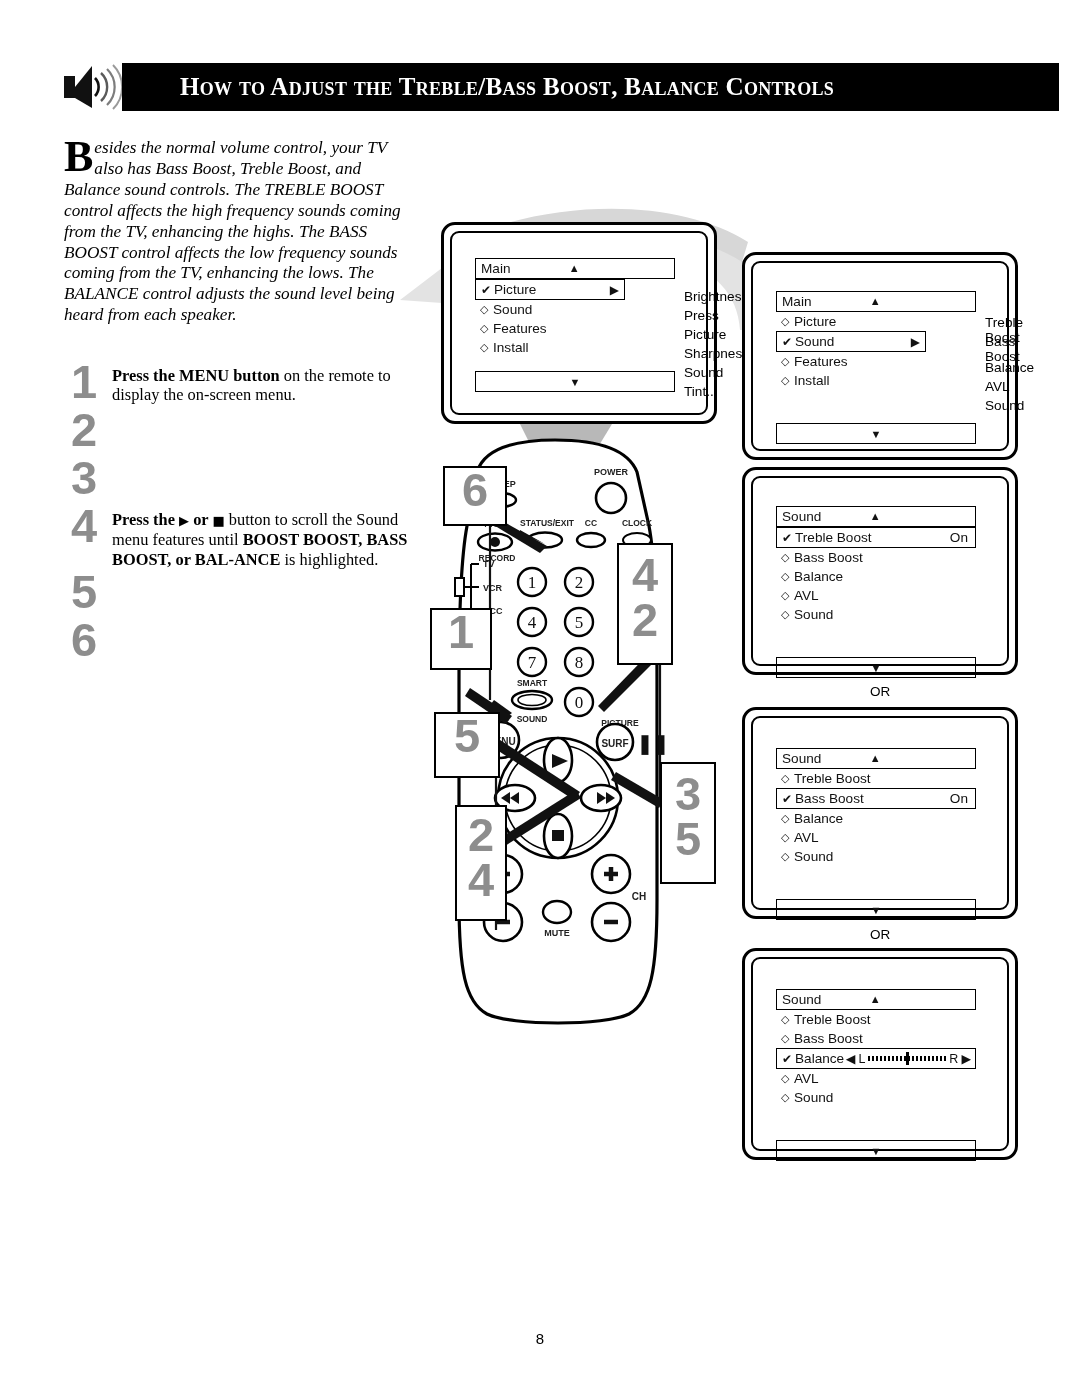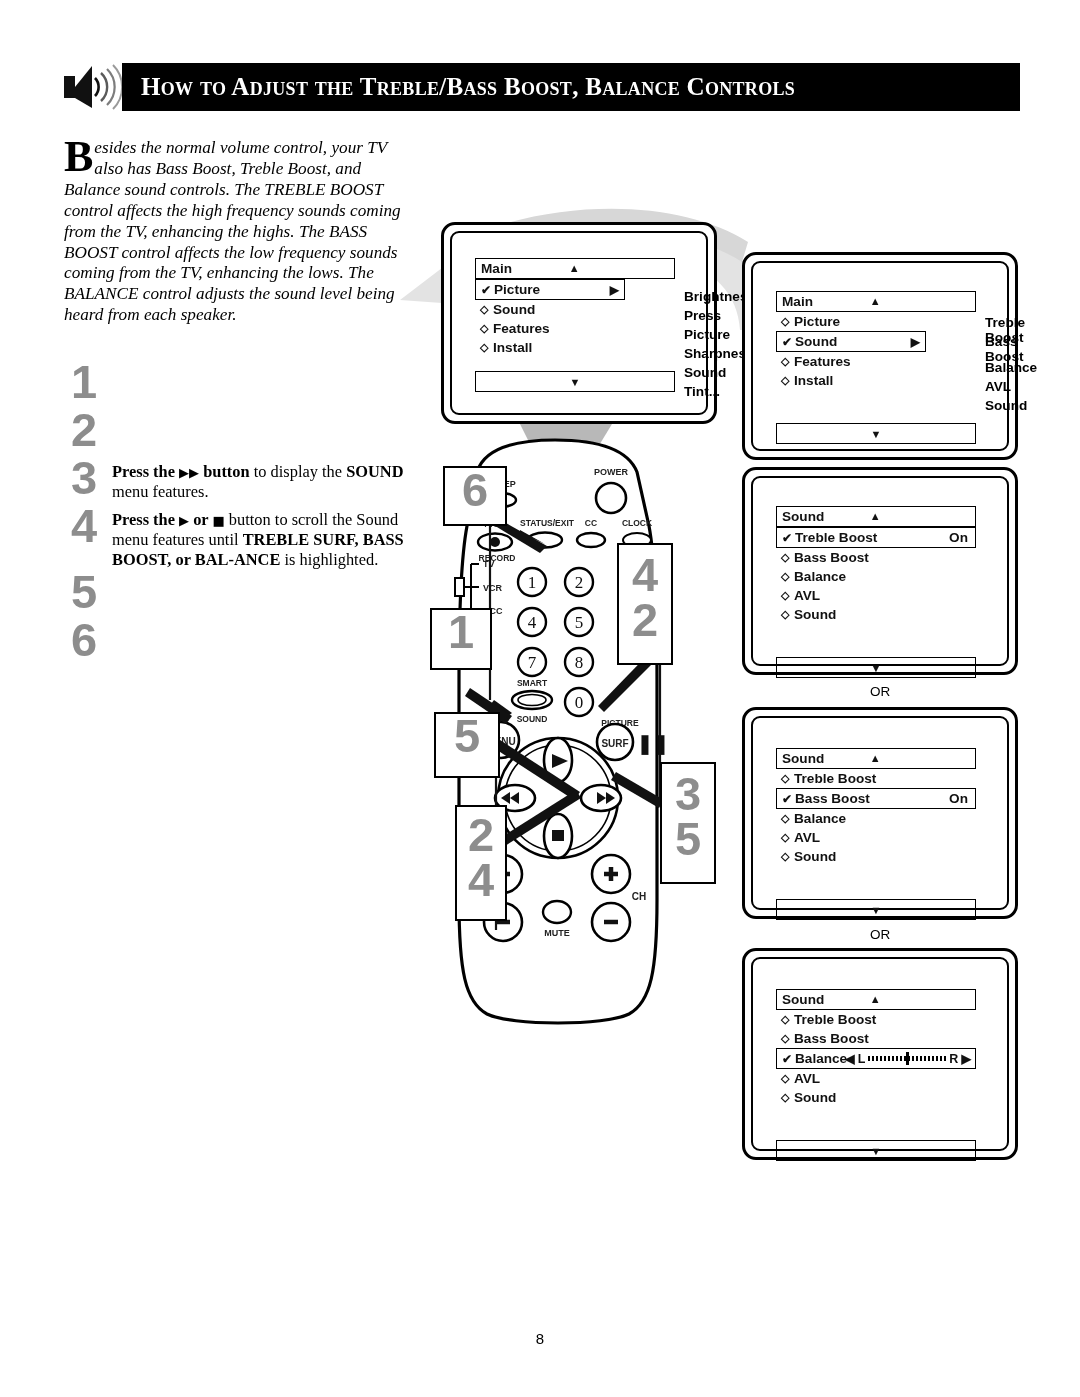--- a/index.html
+++ b/index.html
@@ -19,20 +19,21 @@
   
   #header-bar {
     position: absolute;
     left: 122px;
     top: 63px;
     width: 898px;
     height: 48px;
     background: #000;
     display: flex;
     align-items: center;
+    padding-left: 39px;
   }
   #header-title {
     color: #fff;
     font-family: "Liberation Serif", serif;
     font-weight: bold;
     font-size: 25px;
     letter-spacing: 0.3px;
     padding-left: 19px;
     font-variant: small-caps;
     white-space: nowrap;
@@ -102,21 +103,20 @@
   .step-text b { font-weight: bold; }
   .gl { font-family: "DejaVu Sans", sans-serif; font-size: 13px; }
 
   
   .tv {
     position: absolute;
     border: 3px solid #000;
     border-radius: 14px;
     background: #fff;
     box-sizing: border-box;
-    font-weight: bold;
   }
   .tv-inner {
     position: absolute;
     left: 6px; top: 6px; right: 6px; bottom: 6px;
     border: 2px solid #000;
     border-radius: 9px;
     box-sizing: border-box;
     background: #fff;
   }
   .osd {
@@ -270,31 +270,31 @@
   <div id="header-title">How to Adjust the Treble/Bass Boost, Balance Controls</div>
 </div>
 
 <div id="intro">
   <span id="intro-dropcap">B</span><span id="intro-text">esides the normal volume control, your TV also has Bass Boost, Treble Boost, and Balance sound controls. The TREBLE BOOST control affects the high frequency sounds coming from the TV, enhancing the highs. The BASS BOOST control affects the low frequency sounds coming from the TV, enhancing the lows. The BALANCE control adjusts the sound level being heard from each speaker.</span>
 </div>
 
 <div id="steps">
     <div class="step">
       <div class="step-num">1</div>
+      <div class="step-text"><b>Press the MENU button</b> on the remote to display the on-screen menu.</div>
     </div>
     <div class="step">
       <div class="step-num">2</div>
     </div>
     <div class="step">
       <div class="step-num">3</div>
-      <div class="step-text"><b>Press the <span class="gl">▶▶</span> button</b> to display the <b>SOUND</b> menu features.</div>
     </div>
     <div class="step">
       <div class="step-num">4</div>
-      <div class="step-text"><b>Press the <span class="gl">▶</span> or <span class="gl">■</span></b> button to scroll the Sound menu features until <b>TREBLE SURF, BASS BOOST, or BAL-ANCE</b> is highlighted.</div>
+      <div class="step-text"><b>Press the <span class="gl">▶</span> or <span class="gl">■</span></b> button to scroll the Sound menu features until <b>BOOST BOOST, BASS BOOST, or BAL-ANCE</b> is highlighted.</div>
     </div>
     <div class="step">
       <div class="step-num">5</div>
     </div>
     <div class="step">
       <div class="step-num">6</div>
     </div>
   </div>
 
 <div class="tv" id="tv-1" style="left:441px; top:222px; width:276px; height:202px;">

